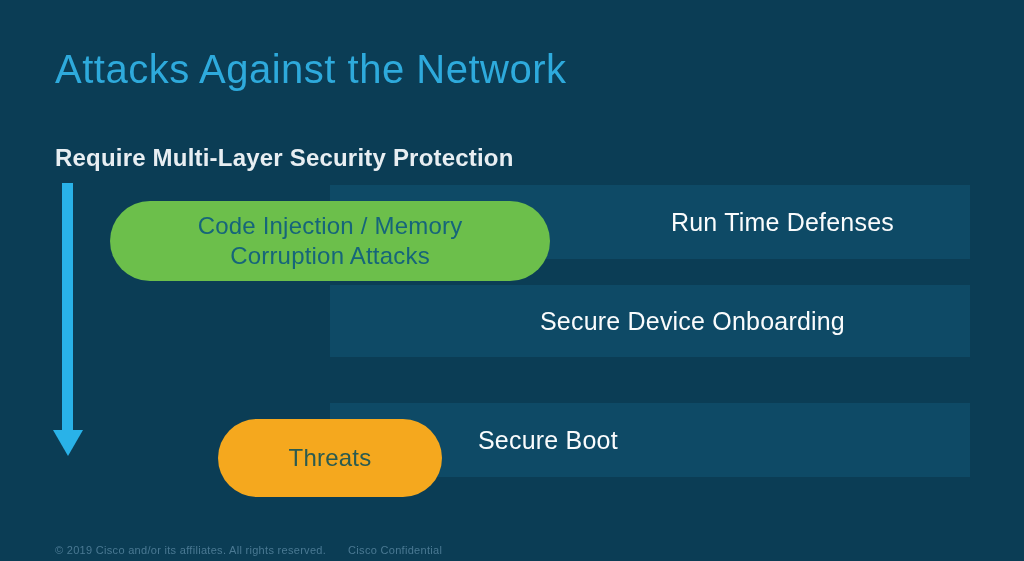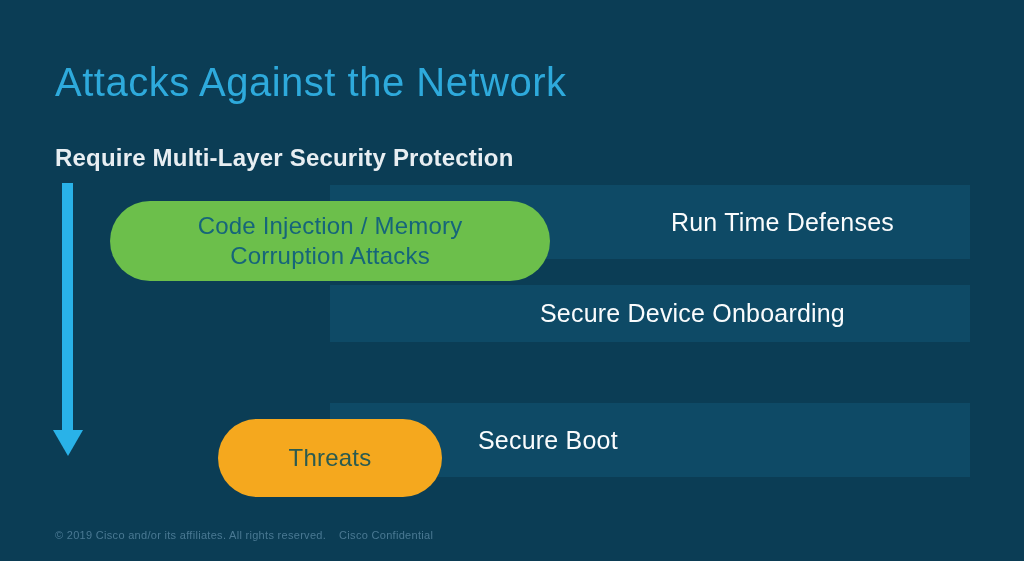--- a/index.html
+++ b/index.html
@@ -6,21 +6,21 @@
   body {
     width: 1024px; height: 561px;
     font-family: "Liberation Sans", sans-serif;
     position: relative;
     overflow: hidden;
   }
   .slide {
     position: absolute; inset: 0;
   }
   .title {
-    position: absolute; left: 55px; top: 60px;
+    position: absolute; left: 55px; top: 47px;
     font-size: 40px; font-weight: 400; letter-spacing: 0.5px;
   }
   .subtitle {
     position: absolute; left: 55px; top: 96px;
     font-size: 24px; font-weight: 700; letter-spacing: 0.2px; margin-top: 48px;
   }
   
   .arrow-shaft {
     position: absolute; left: 62px; top: 183px;
     width: 11px; height: 247px;
@@ -34,44 +34,44 @@
   }
   .row { position: absolute; left: 0; width: 1024px; }
   .row-1 { top: 183px; height: 80px; }
   .row-2 { top: 283px; height: 75px; }
   .row-3 { top: 401px; height: 78px; padding-left: 39px; }
   .band {
     position: absolute; top: 2px; left: 330px; width: 640px;
     display: flex; align-items: center;
   }
   .row-1 .band { height: 74px; }
-  .row-2 .band { height: 57px; }
+  .row-2 .band { height: 72px; }
   .row-3 .band { height: 74px; }
   .defense-label {
     font-size: 25px; letter-spacing: 0.2px;
     white-space: nowrap;
   }
   .row-1 .defense-label { margin-left: 265px; }
   .row-2 .defense-label { margin-left: 210px; }
   .row-3 .defense-label { margin-left: 148px; }
   .pill {
     position: absolute; top: 0;
     display: flex; flex-direction: column;
     align-items: center; justify-content: center;
     text-align: center;
     font-size: 24px; line-height: 1.25; letter-spacing: 0.2px; margin-top: 18px;
   }
   .row-1 .pill { left: 110px; width: 440px; height: 80px; border-radius: 40px; }
   .row-2 .pill { left: 163px; width: 334px; height: 75px; border-radius: 38px; }
   .row-3 .pill { left: 218px; width: 224px; height: 78px; border-radius: 39px; }
   .pill-line:empty { display: none; }
   .footer {
-    position: absolute; left: 55px; top: 529px;
+    position: absolute; left: 55px; top: 544px;
     font-size: 11px; letter-spacing: 0.3px;
-    display: flex; gap: 13px;
+    display: flex; gap: 22px;
   }
 </style>
 </head>
 <body>
 
 <div class="slide" style="background-color: rgb(11, 61, 85);">
 
   <div class="title" style="color: rgb(46, 170, 220);">Attacks Against the Network</div>
 
   <div class="subtitle" style="color: rgb(232, 238, 242);">Require Multi-Layer Security Protection</div>

